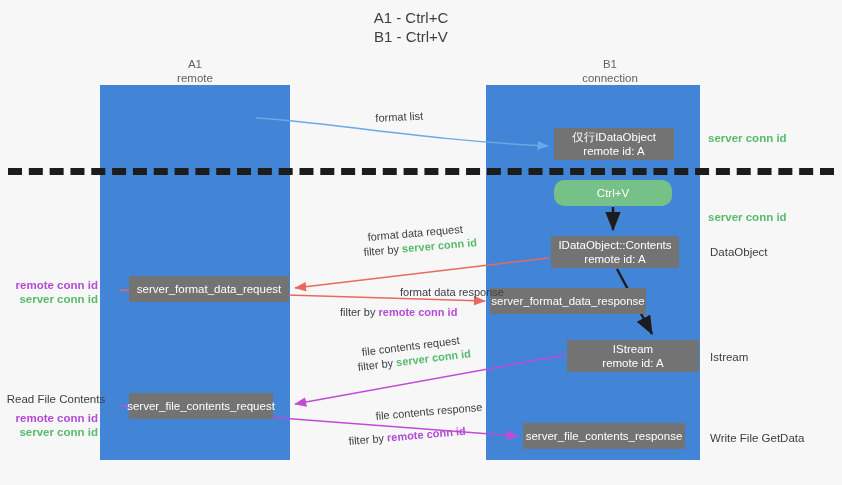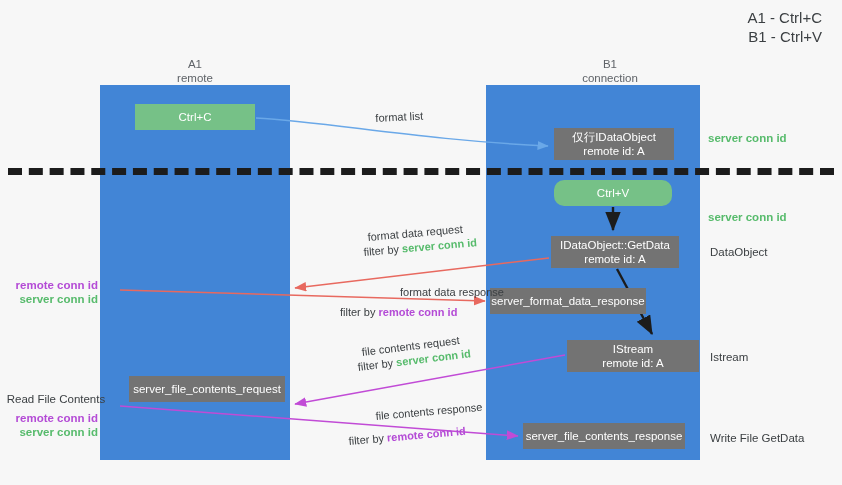--- a/index.html
+++ b/index.html
@@ -10,21 +10,21 @@
     color:#3c4043;
     position:relative;
     overflow:hidden;
   }
   #stage{position:absolute;left:0;top:0;width:842px;height:485px;}
   svg#wires{position:absolute;left:0;top:0;width:842px;height:485px;pointer-events:none;}
 
   
   .title{
     position:absolute;left:0;top:8px;width:822px;
-    text-align:right;font-size:15px;line-height:19px;color:#3c4043;
+    text-align:center;font-size:15px;line-height:19px;color:#3c4043;
   }
 
   
   .lane-head{
     position:absolute;text-align:center;font-size:11.5px;line-height:14px;color:#5f6368;
   }
   #head-a1{left:125px;top:57px;width:140px;}
   #head-b1{left:530px;top:57px;width:160px;}
 
   
@@ -51,21 +51,21 @@
   .node.green{background:#76c187;}
   .node.orange{background:#737373;}
 
   #n-ctrlc{left:135px;top:104px;width:120px;height:26px;}
   #n-idataobject{left:554px;top:128px;width:120px;height:32px;}
   #n-ctrlv{left:554px;top:180px;width:118px;height:26px;border-radius:10px;}
   #n-getdata{left:551px;top:236px;width:128px;height:32px;}
   #n-fmtreq{left:129px;top:276px;width:160px;height:26px;}
   #n-fmtresp{left:490px;top:288px;width:156px;height:26px;text-align:right;}
   #n-istream{left:567px;top:340px;width:132px;height:32px;}
-  #n-filereq{left:129px;top:376px;width:156px;height:26px;}
+  #n-filereq{left:129px;top:393px;width:144px;height:26px;}
   #n-fileresp{left:523px;top:423px;width:162px;height:26px;}
 
   
   .side{position:absolute;font-size:11.5px;line-height:14px;}
   .side.grey{color:#3c4043;}
   .conn-green{color:#57bb6c;font-weight:bold;}
   .conn-purple{color:#b44bd6;font-weight:bold;}
 
   #s-servconn1{left:708px;top:131px;}
   #s-servconn2{left:708px;top:210px;}
@@ -145,38 +145,38 @@
 
     <path d="M120,290 L485,301" fill="none" stroke="#e8695f" stroke-width="1.5" marker-end="url(#ah-red)"></path>
 
     <path d="M565,355 L295,404" fill="none" stroke="#c14bd6" stroke-width="1.5" marker-end="url(#ah-mag)"></path>
 
     <path d="M120,406 L518,436" fill="none" stroke="#c14bd6" stroke-width="1.5" marker-end="url(#ah-mag)"></path>
   </svg>
 
   <div id="divider"></div>
 
-  <div class="node green" id="n-ctrlc">
-    <div>Ctrl+C</div>
-  </div>
 
   <div class="node orange" id="n-idataobject">
     <div>仅行IDataObject</div>
     <div>remote id: A</div>
   </div>
 
   <div class="node green" id="n-ctrlv">
     <div>Ctrl+V</div>
   </div>
 
   <div class="node orange" id="n-getdata">
-    <div>IDataObject::GetData</div>
+    <div>IDataObject::Contents</div>
     <div>remote id: A</div>
   </div>
 
+  <div class="node orange" id="n-fmtreq">
+    <div>server_format_data_request</div>
+  </div>
 
   <div class="node orange" id="n-fmtresp">
     <div>server_format_data_response</div>
   </div>
 
   <div class="node orange" id="n-istream">
     <div>IStream</div>
     <div>remote id: A</div>
   </div>
 

